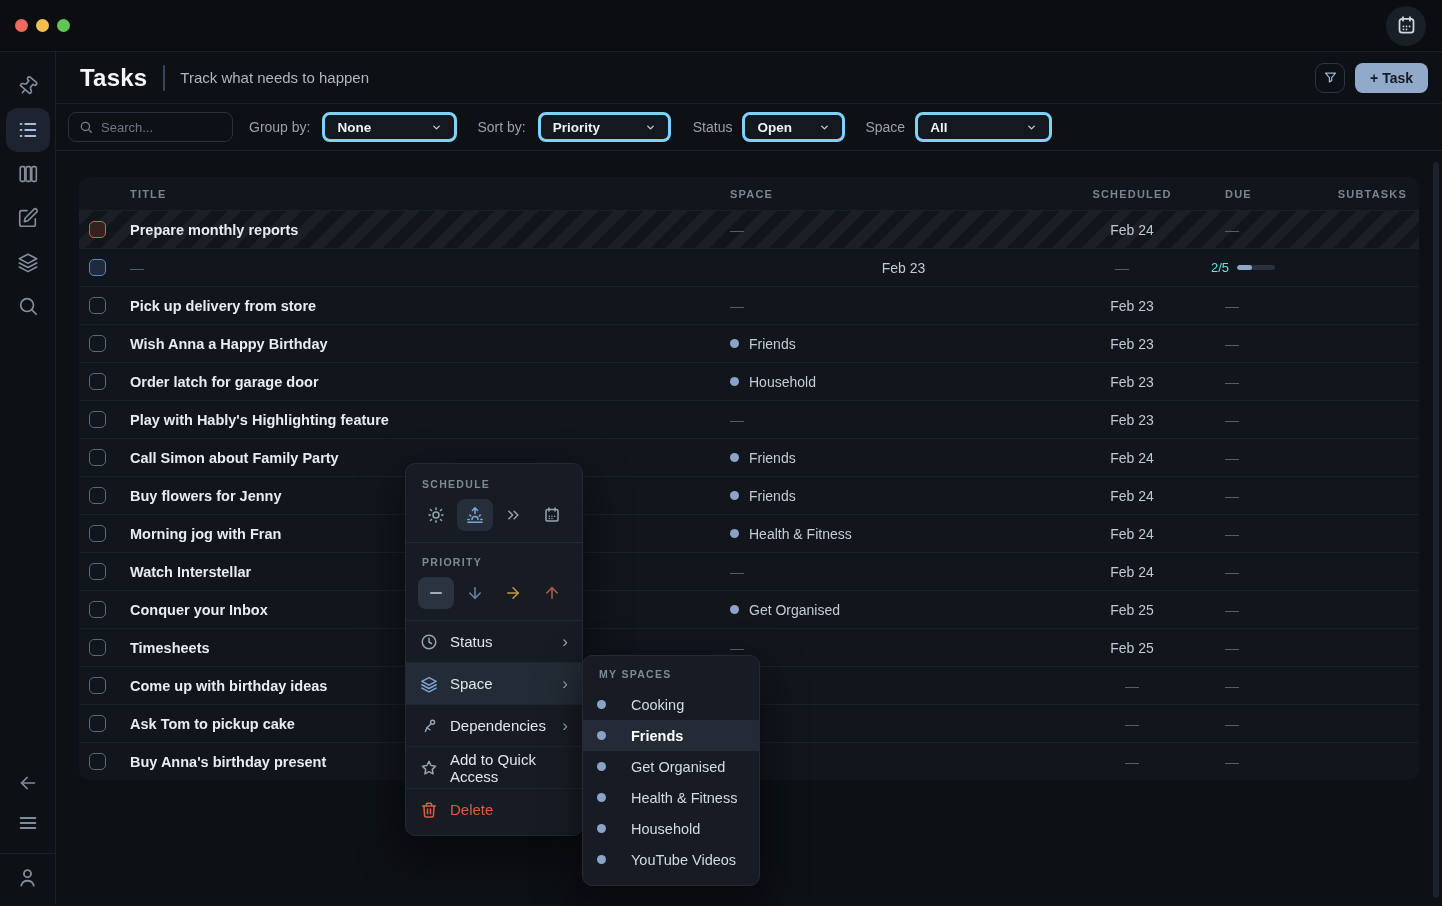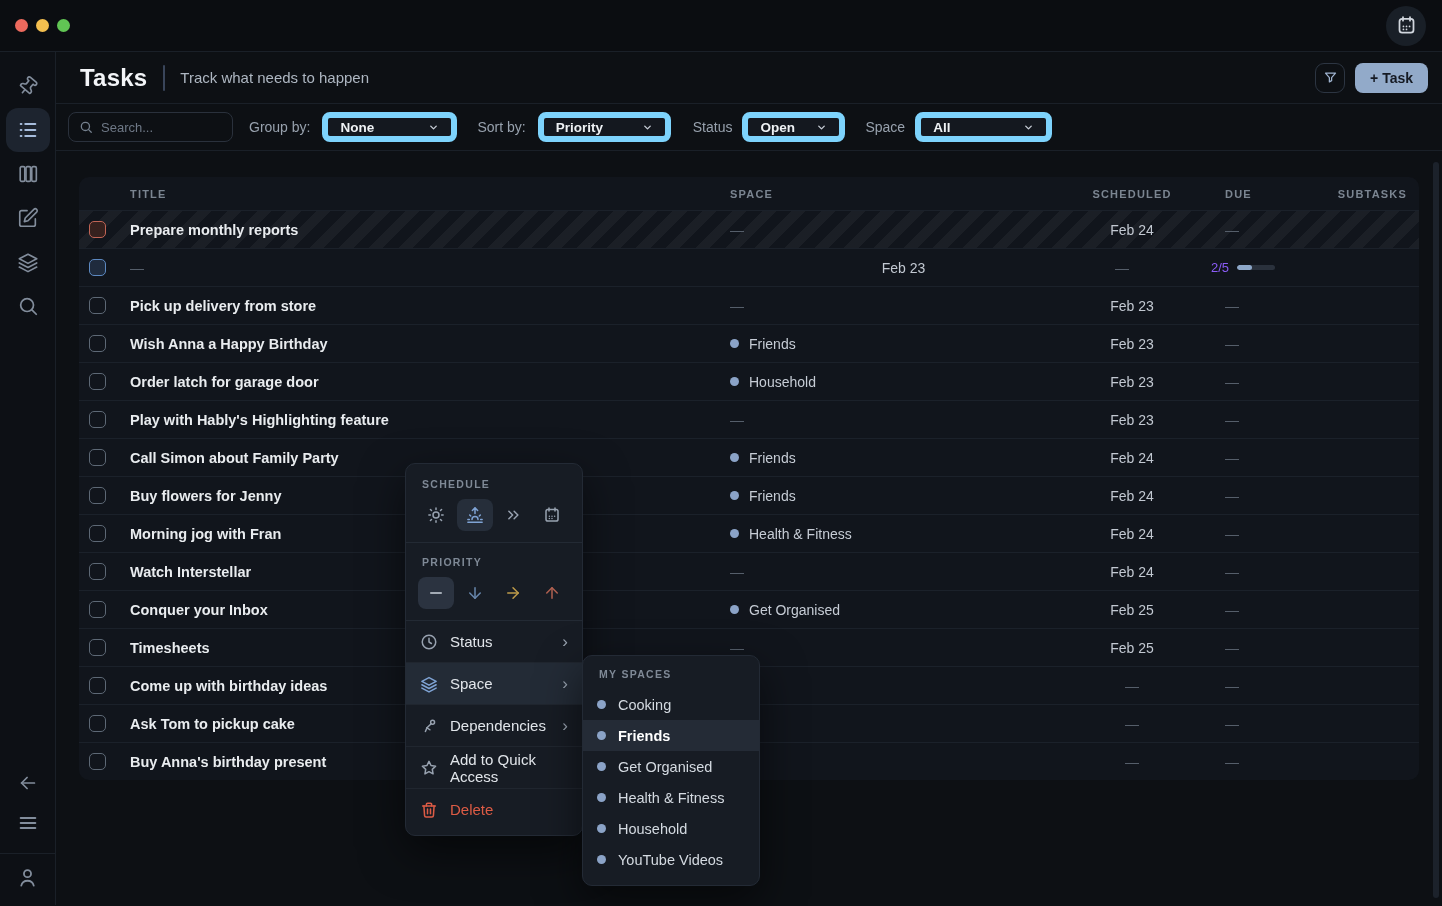--- a/index.html
+++ b/index.html
@@ -39,21 +39,21 @@
   .header-actions { margin-left:auto; display:flex; align-items:center; gap:10px; }
   .filter-btn { width:30px; height:30px; border-radius:9px; border:1px solid #2c3542; background:transparent; display:flex; align-items:center; justify-content:center; color:#9fb3cf; cursor:pointer; }
   .task-btn { height:30px; border:none; border-radius:8px; background:#92aac9; color:#151a23; font-weight:700; font-size:14px; padding:0 15px; font-family:inherit; cursor:pointer; }
 
   
   .filter-bar { height:47px; border-bottom:1px solid #1a2028; display:flex; align-items:center; padding-left:12px; }
   .search { width:165px; height:30px; border:1px solid #2a313c; border-radius:8px; display:flex; align-items:center; gap:8px; padding:0 10px; color:#75808e; }
   .search input { background:transparent; border:none; outline:none; color:#cfd5dd; font-size:13px; width:100%; font-family:inherit; }
   .search input::placeholder { color:#6e7886; }
   .flabel { color:#97a1ad; font-size:14px; }
-  .fselect { height:30px; background:#14181f; border:6px solid #7dd3fc; border-radius:8px; display:flex; align-items:center; justify-content:space-between; padding:0 12px; color:#eef1f4; font-weight:700; font-size:13.5px; cursor:pointer; }
+  .fselect { height:30px; background:#14181f; border:3px solid #7dd3fc; border-radius:8px; display:flex; align-items:center; justify-content:space-between; padding:0 12px; color:#eef1f4; font-weight:700; font-size:13.5px; cursor:pointer; }
   .fselect .chev { color:#c6ccd5; margin-left:8px; }
 
   
   .content { flex:1; position:relative; padding:26px 0 0 23px; }
   .table { width:1340px; background:#11151c; border-radius:10px; overflow:hidden; }
   .grid { display:grid; grid-template-columns:51px 600px 347px 110px 100px 132px; align-items:center; }
   .thead { height:33px; font-size:11px; font-weight:700; letter-spacing:1.2px; color:#7b8591; }
   .trow { height:38px; border-top:1px solid #1b212a; }
   .trow.hatched { background-image:repeating-linear-gradient(135deg, rgba(255,255,255,0.045) 0 10px, rgba(0,0,0,0) 10px 21px); }
   .c-sched { text-align:center; }
@@ -62,21 +62,21 @@
   .cb-cell { display:flex; padding-left:10px; }
   .cb { width:17px; height:17px; border:1.5px solid #5d6875; border-radius:5px; cursor:pointer; }
   .cb.red { border-color:#c06455; background:#36211e; }
   .cb.blue { border-color:#5c88c0; background:#1f2b3d; }
   .title-cell { font-size:14.5px; font-weight:600; color:#e9ecef; white-space:nowrap; overflow:hidden; cursor:pointer; }
   .space-cell { display:flex; align-items:center; gap:10px; font-size:14px; color:#c6ccd5; }
   .dot { width:9px; height:9px; border-radius:50%; background:#8ba3c7; flex:none; }
   .date { font-size:14px; color:#c2c8d1; }
   .dash { color:#555e6a; font-size:14px; }
   .subtasks-cell { display:flex; align-items:center; justify-content:flex-end; gap:8px; padding-right:12px; }
-  .st-label { font-size:13px; color:#8b5cf6; }
+  .st-label { font-size:13px; color:#5eead4; }
   .st-bar { width:38px; height:5px; border-radius:3px; background:#2a313c; overflow:hidden; display:inline-block; }
   .st-fill { display:block; height:100%; background:#8da7c8; border-radius:3px; }
 
   .scroll-track { position:absolute; right:3px; top:162px; bottom:8px; width:6px; background:#1c222b; border-radius:3px; }
 
   
   .menu, .submenu { position:absolute; width:178px; background:#171c24; border:1px solid #232a35; border-radius:10px; box-shadow:0 16px 44px rgba(0,0,0,.55); z-index:10; }
   .menu { left:405px; top:463px; padding:10px 0 5px; }
   .submenu { left:582px; top:655px; padding:8px 0 10px; }
   .menu-label { font-size:10.5px; font-weight:700; letter-spacing:1.3px; color:#7f8996; padding:4px 16px 9px; }
@@ -85,21 +85,21 @@
   .icon-opt.active { background:#262e3a; color:#7fa3d4; }
   .icon-row.priority .icon-opt.active { background:#2b3340; color:#ccd3dc; }
   .menu-div { height:1px; background:#232a34; margin:0 0 9px; }
   .item-div { height:1px; background:#20262f; }
   .menu-item { height:41px; display:flex; align-items:center; gap:12px; padding:0 14px; font-size:15px; color:#e1e5ea; cursor:pointer; }
   .menu-item .mi-icon { color:#98a2b0; display:flex; flex:none; }
   .menu-item.highlighted { background:#232b36; }
   .menu-item.highlighted .mi-icon { color:#7fa3d4; }
   .menu-item.danger, .menu-item.danger .mi-icon { color:#dd5b45; }
   .mi-chevron { margin-left:auto; color:#97a1ae; font-size:17px; line-height:1; }
-  .space-item { height:31px; display:flex; align-items:center; gap:12px; padding:0 14px; font-size:14.5px; color:#d4dae1; cursor:pointer; }
+  .space-item { height:31px; display:flex; align-items:center; gap:25px; padding:0 14px; font-size:14.5px; color:#d4dae1; cursor:pointer; }
   .space-item.highlighted { background:#242b36; color:#ffffff; font-weight:700; }
 </style>
 </head>
 <body>
 
 <div class="titlebar">
   <div class="lights">
     <span class="light close"></span>
     <span class="light min"></span>
     <span class="light max"></span>

